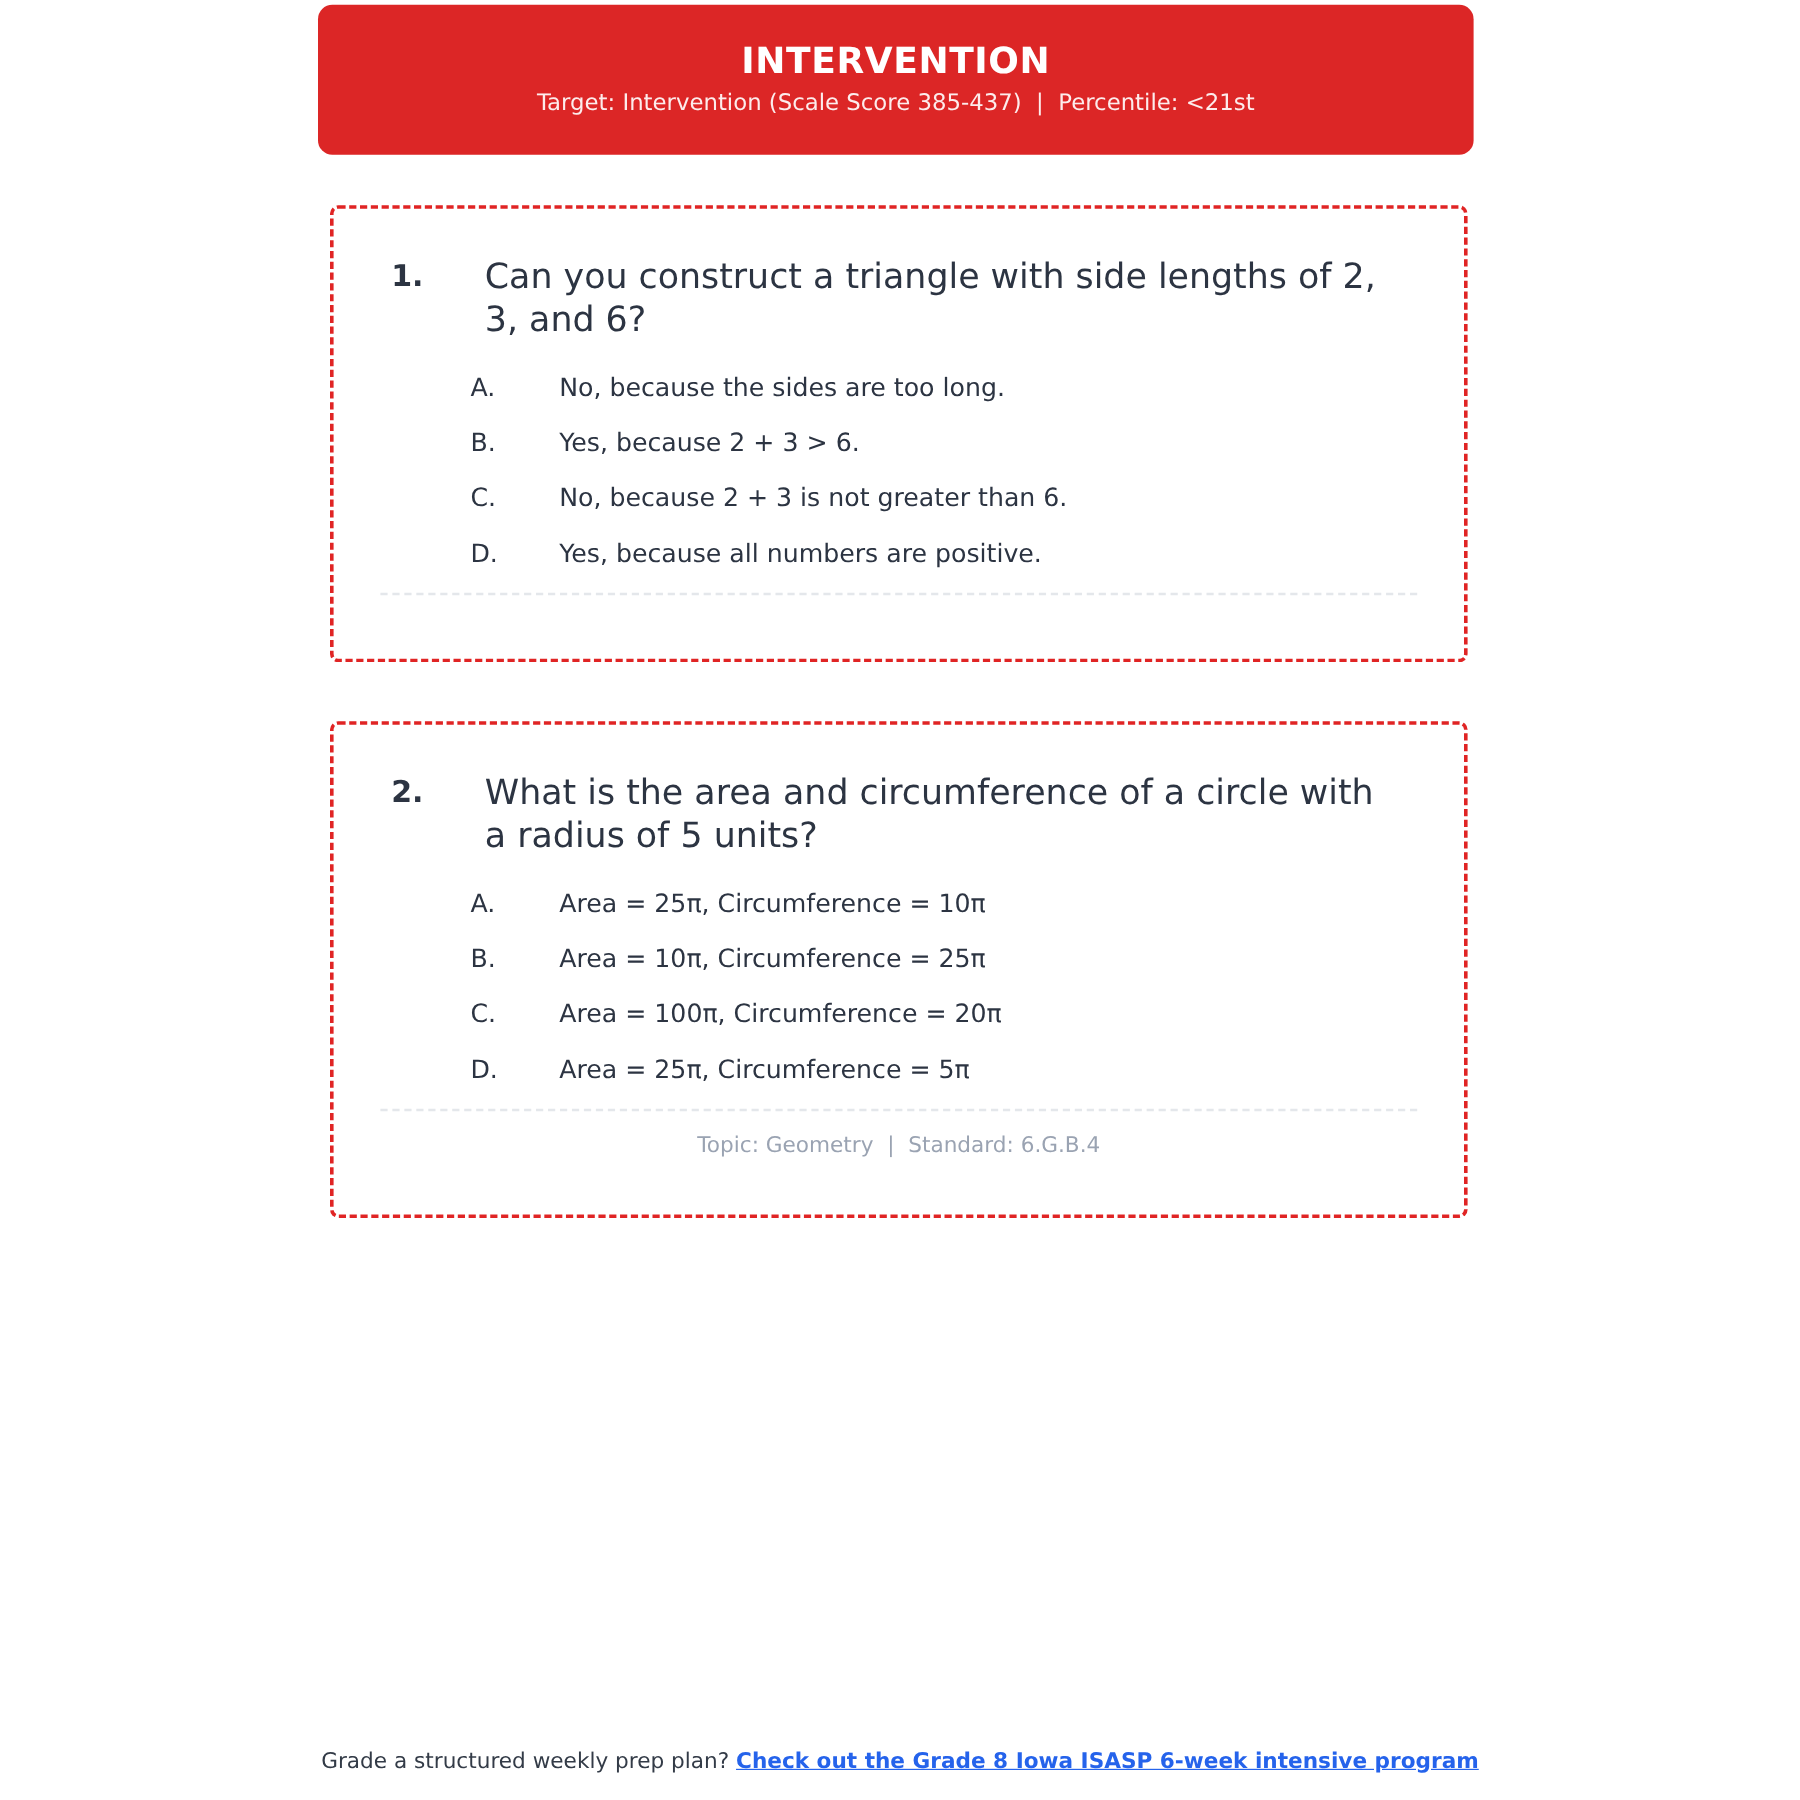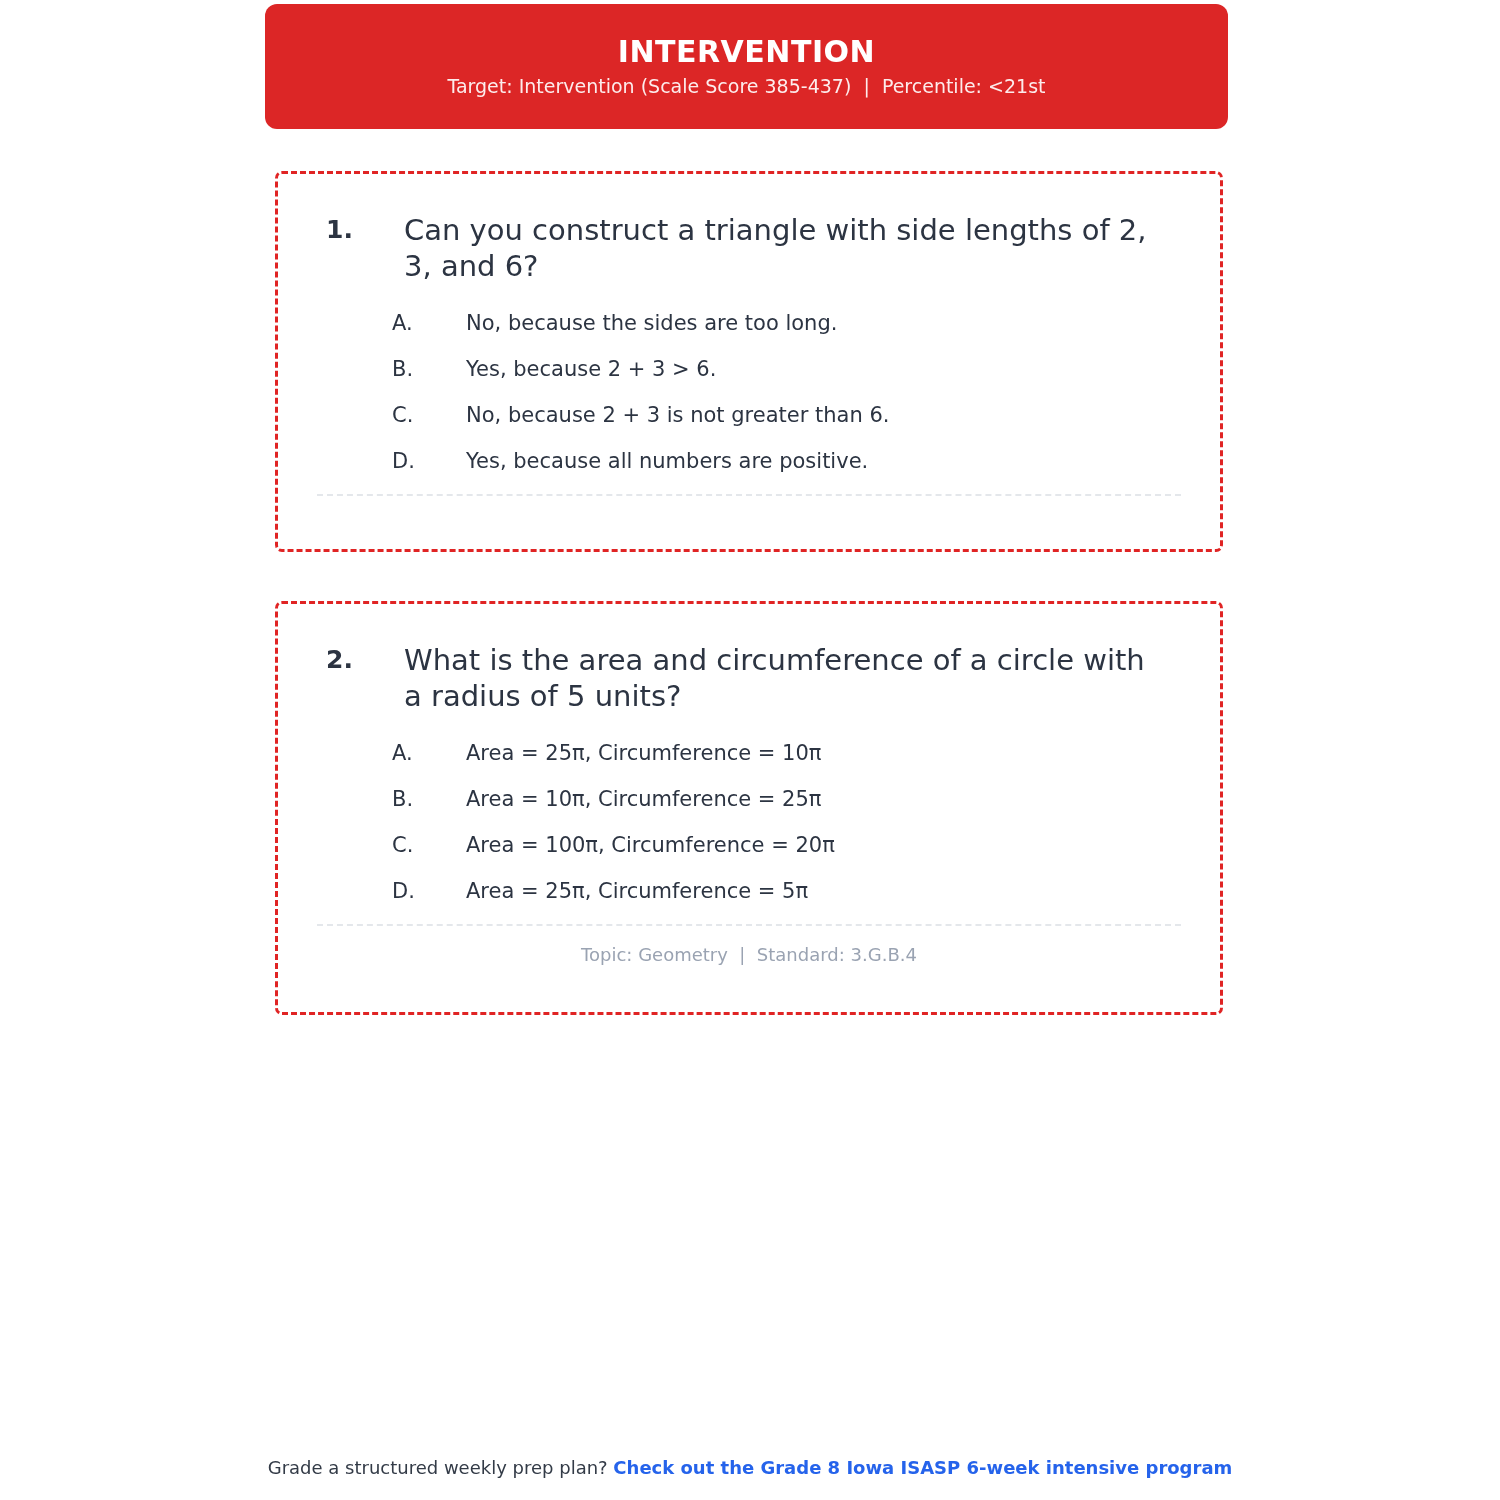--- a/index.html
+++ b/index.html
@@ -139,20 +139,21 @@
     top: 1455px;
     width: 1500px;
     text-align: center;
     font-size: 18px;
     color: #333b47;
     line-height: 26px;
   }
   .footer-link {
     color: #2563eb;
     font-weight: bold;
+    text-decoration: underline;
     cursor: pointer;
   }
 </style>
 </head>
 <body>
 
 <div class="page">
 
   <div class="banner">
     <div class="banner-title">INTERVENTION</div>
@@ -202,20 +203,20 @@
       <div class="option">
         <span class="opt-letter">C.</span>
         <span class="opt-text">Area = 100π, Circumference = 20π</span>
       </div>
       <div class="option">
         <span class="opt-letter">D.</span>
         <span class="opt-text">Area = 25π, Circumference = 5π</span>
       </div>
     </div>
     <div class="divider"></div>
-    <div class="meta">Topic: Geometry  |  Standard: 3.G.B.4</div>
+    <div class="meta">Topic: Geometry  |  Standard: 6.G.B.4</div>
   </div>
 
   <div class="footer">
     <span>Grade a structured weekly prep plan? </span><a class="footer-link">Check out the Grade 8 Iowa ISASP 6-week intensive program</a>
   </div>
 
 </div>
 
 </body></html>

